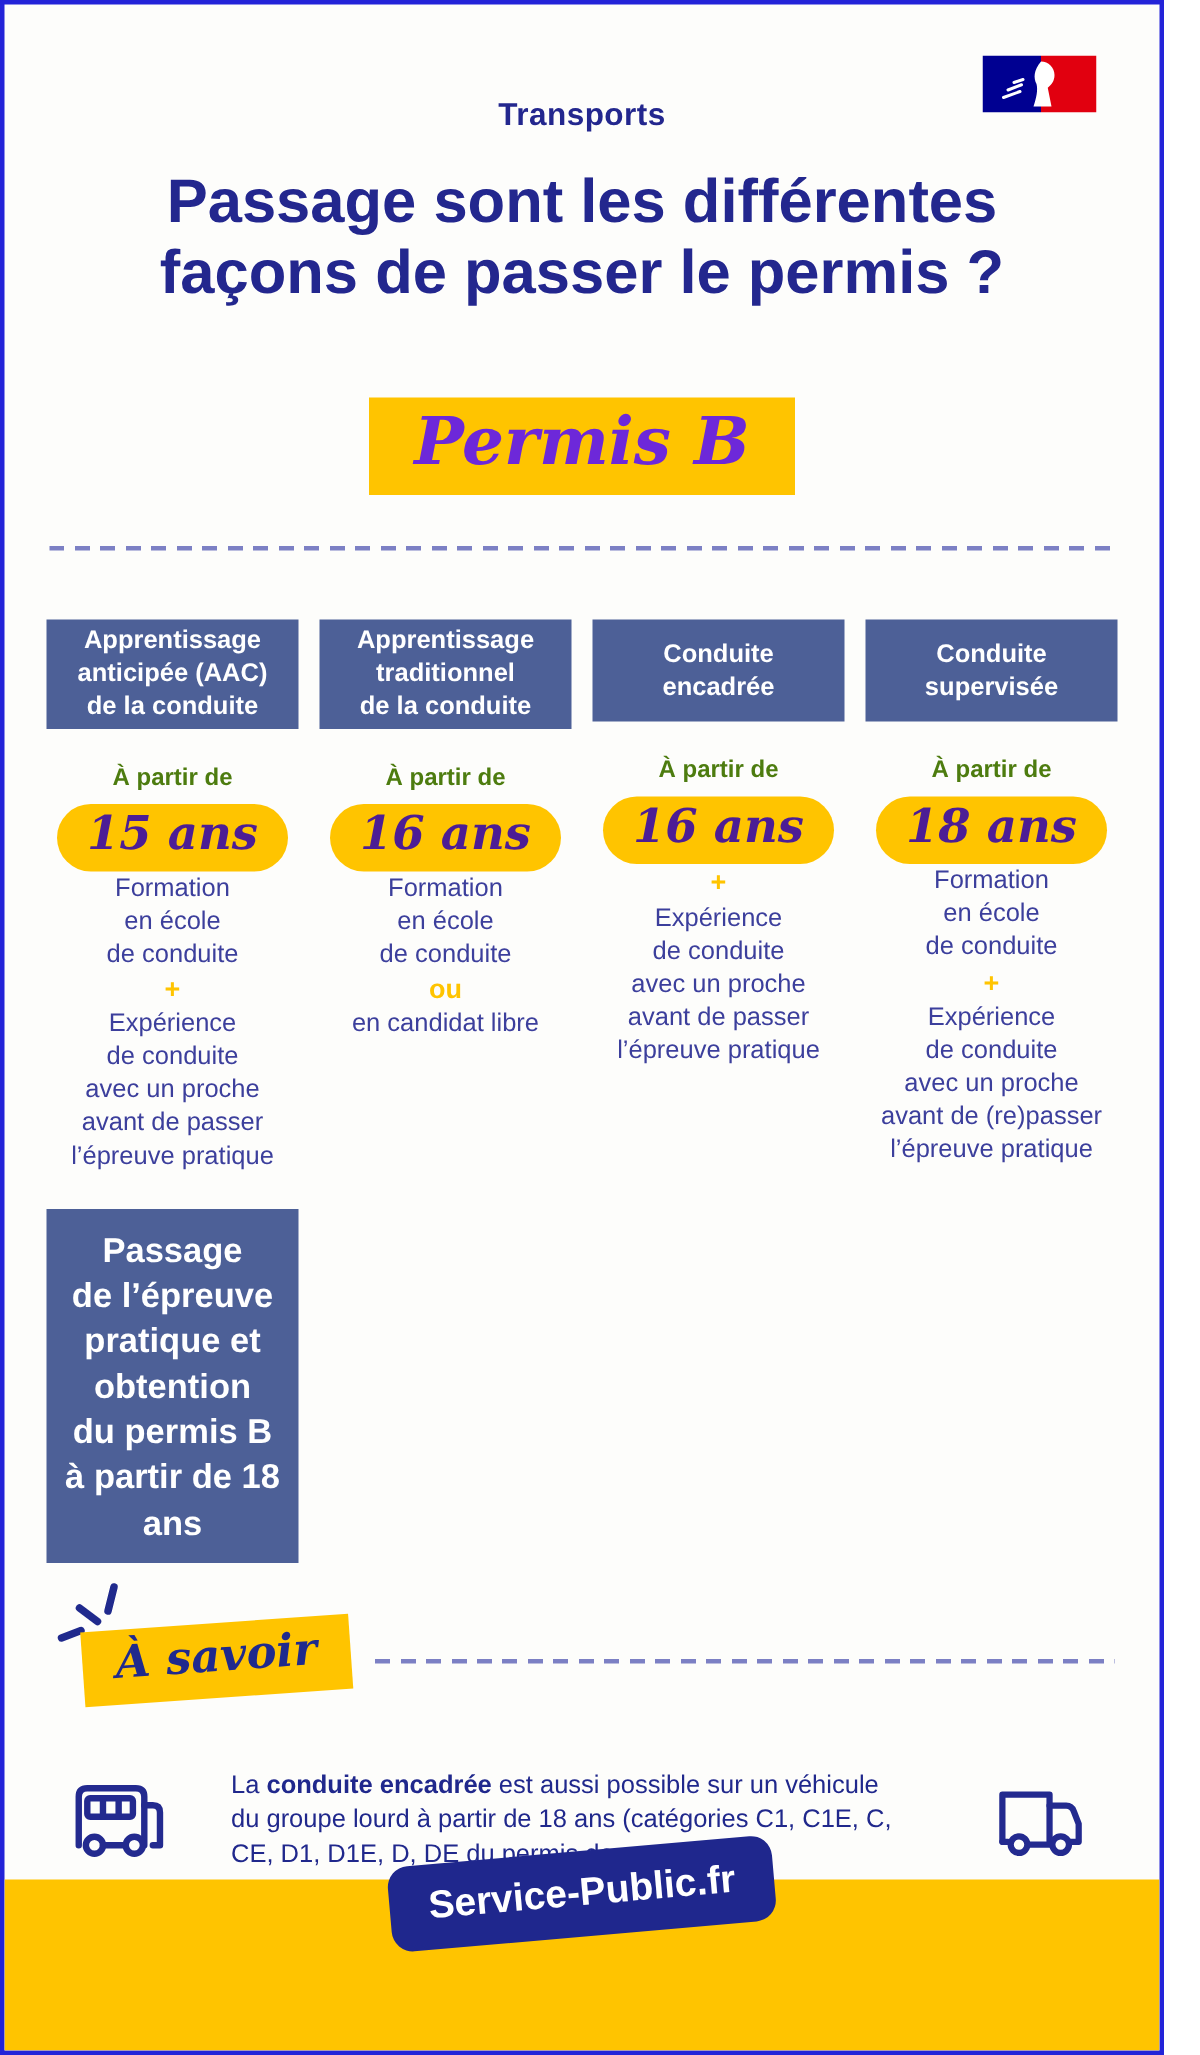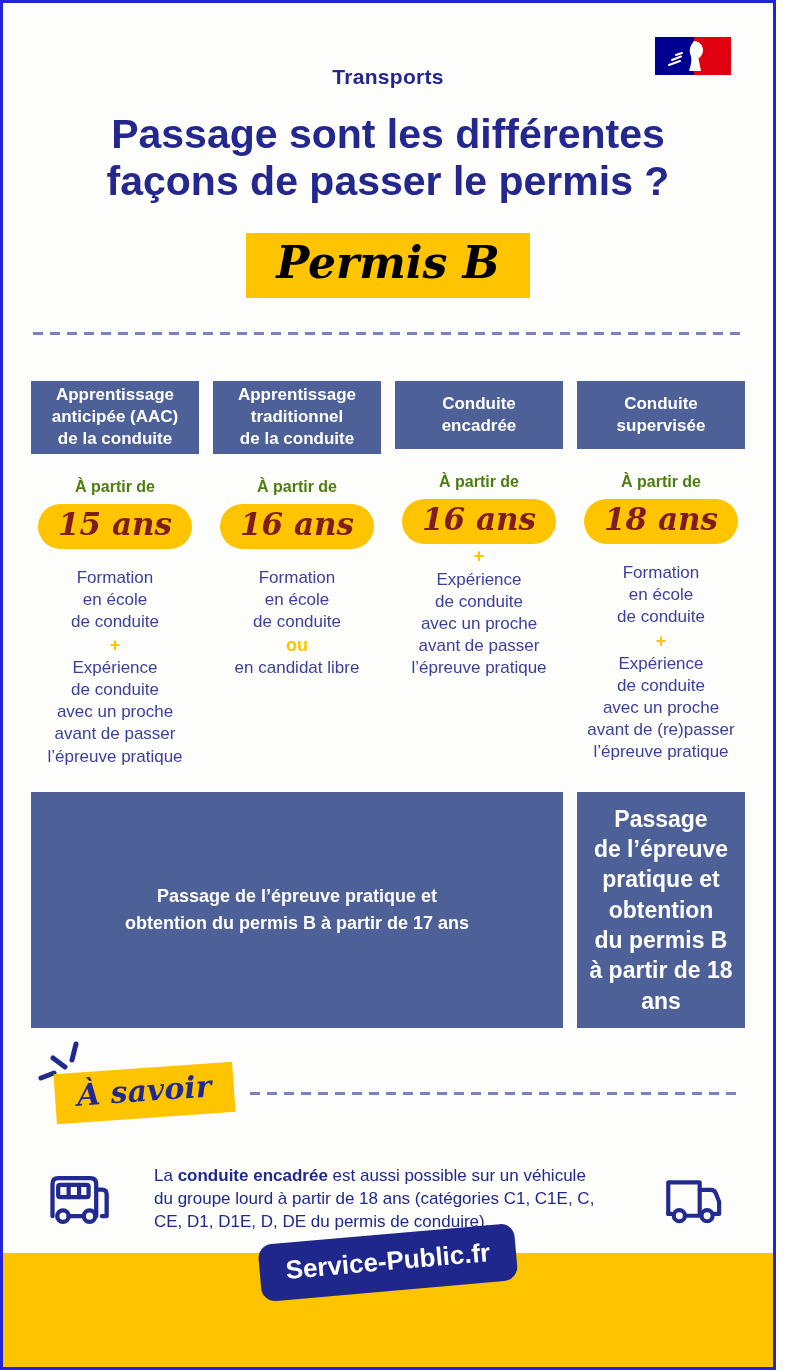--- a/index.html
+++ b/index.html
@@ -5,33 +5,33 @@
   html,body{margin:0;padding:0;background:#fff;}
   .page{
     width:776px;height:1370px;box-sizing:border-box;position:relative;overflow:hidden;
     border:3px solid #2323d8;background:#fdfdfb;
     font-family:"Liberation Sans", sans-serif;
   }
   .category{margin-top:62px;text-align:center;font-size:21px;font-weight:bold;color:#23278e;letter-spacing:.3px;}
   .gov-logo{position:absolute;top:34px;right:42px;width:76px;height:38px;}
   .title{margin:22px 20px 0;text-align:center;font-size:41px;line-height:1.15;font-weight:bold;color:#23278e;}
   .badge-wrap{text-align:center;margin-top:28px;}
-  .permit-badge{display:inline-block;background:#ffc400;color:#000000;
-    font-family:"DejaVu Serif", serif;font-style:italic;font-weight:bold;font-size:44px;padding:4px 30px 10px;}
+  .permit-badge{display:inline-block;background:#ffc400;color:#6d28d9;
+    font-family:"DejaVu Serif", serif;font-style:italic;font-weight:bold;font-size:44px;padding:4px 30px 10px;margin-top:32px;}
   .dash-line{height:3px;background:repeating-linear-gradient(90deg,#7c80c4 0 10px,transparent 10px 17px);}
   .top-divider{margin:34px 30px 0;}
   .cols{display:grid;grid-template-columns:repeat(4,1fr);gap:14px;margin:46px 28px 0;}
   .col{text-align:center;}
   .col-header{background:#4d6097;color:#ffffff;font-weight:bold;font-size:17px;line-height:1.3;
     min-height:68px;display:flex;align-items:center;justify-content:center;white-space:pre-line;
     padding:3px 2px;box-sizing:border-box;}
   .age-label{margin-top:24px;font-weight:bold;font-size:16px;color:#4d7c0f;}
   .age-pill{display:inline-block;margin-top:8px;background:#ffc400;border-radius:30px;padding:2px 20px 7px;
-    color:#7f1d1d;font-family:"DejaVu Serif", serif;font-weight:bold;font-style:italic;font-size:31px;}
-  .col-body{margin-top:18px;font-size:17px;line-height:1.3;color:#3c3f9c;white-space:pre-line;}
+    color:#4c1d95;font-family:"DejaVu Serif", serif;font-weight:bold;font-style:italic;font-size:31px;}
+  .col-body{font-size:17px;line-height:1.3;color:#3c3f9c;white-space:pre-line;}
   .connector{color:#ffc400;font-weight:bold;font-size:18px;line-height:1.35;}
   .results{display:grid;grid-template-columns:repeat(4,1fr);gap:14px;margin:24px 28px 0;}
   .result-left{grid-column:1/4;background:#4d6097;color:#fff;font-weight:bold;font-size:18px;line-height:1.5;
     display:flex;align-items:center;justify-content:center;text-align:center;white-space:pre-line;min-height:142px;}
   .result-right{background:#4d6097;color:#fff;font-weight:bold;font-size:23px;line-height:1.32;
     text-align:center;white-space:pre-line;padding:12px 4px;box-sizing:border-box;}
   .savoir-row{display:flex;align-items:center;margin:40px 30px 0 52px;position:relative;}
   .burst{position:absolute;left:-20px;top:-30px;}
   .savoir-badge{display:inline-block;background:#ffc400;color:#202a8d;font-family:"DejaVu Serif", serif;
     font-weight:bold;font-style:italic;font-size:30px;padding:5px 22px 10px;transform:rotate(-4deg);}
@@ -129,22 +129,20 @@
       <div class="col-body" style="margin-top:0;">Expérience
 de conduite
 avec un proche
 avant de (re)passer
 l’épreuve pratique</div>
     </div>
 
   </div>
 
   <div class="results">
-    <div class="result-left">Passage de l’épreuve pratique et
-obtention du permis B à partir de 17 ans</div>
     <div class="result-right">Passage
 de l’épreuve
 pratique et
 obtention
 du permis B
 à partir de 18 ans</div>
   </div>
 
   <div class="savoir-row">
     <svg class="burst" width="66" height="58" viewBox="0 0 66 58" aria-hidden="true">

